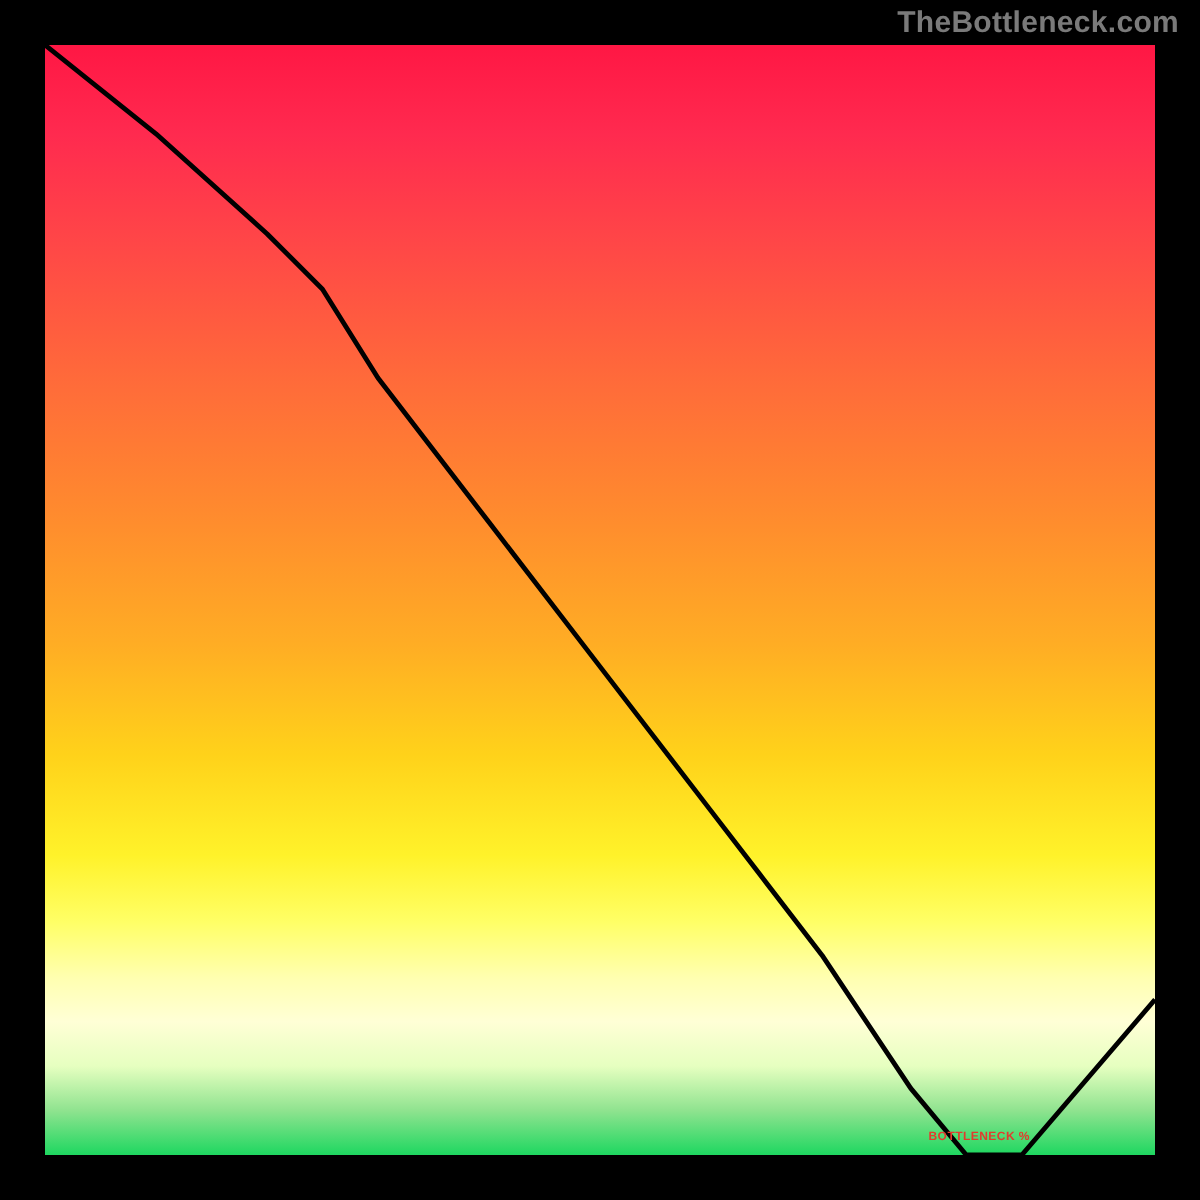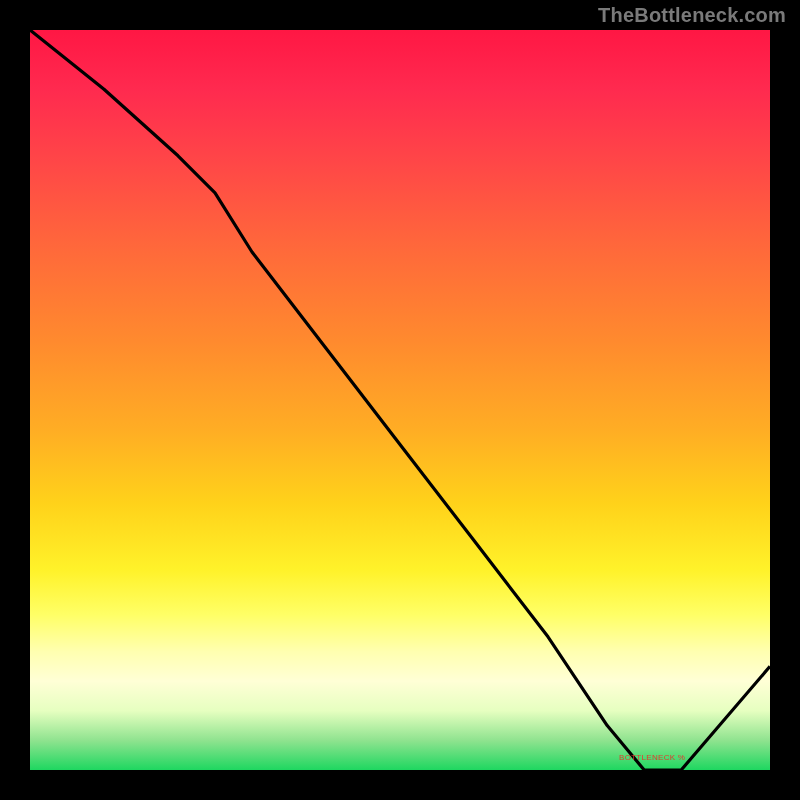--- a/index.html
+++ b/index.html
@@ -62,21 +62,21 @@
     position: absolute;
     left: 0;
     top: 0;
     width: 740px;
     height: 740px;
   }
   .annotation {
     position: absolute;
     color: #e23b2e;
     font-size: 8px;
-    font-weight: 400;
+    font-weight: 700;
     letter-spacing: 0.3px;
     white-space: nowrap;
   }
 </style>
 </head>
 <body>
 
 <div class="frame">
   <div class="watermark">TheBottleneck.com</div>
 

